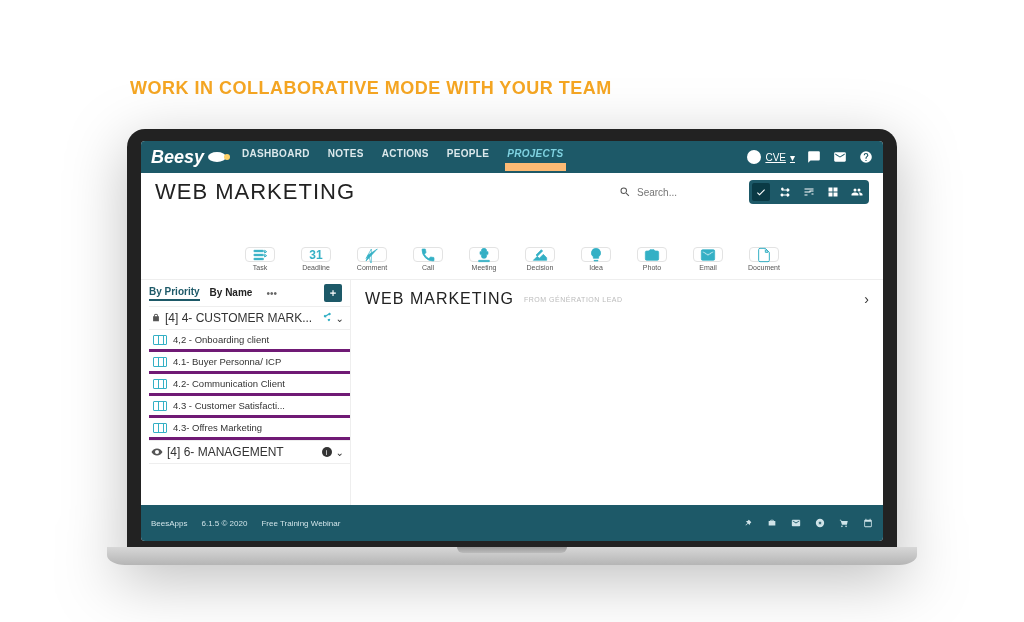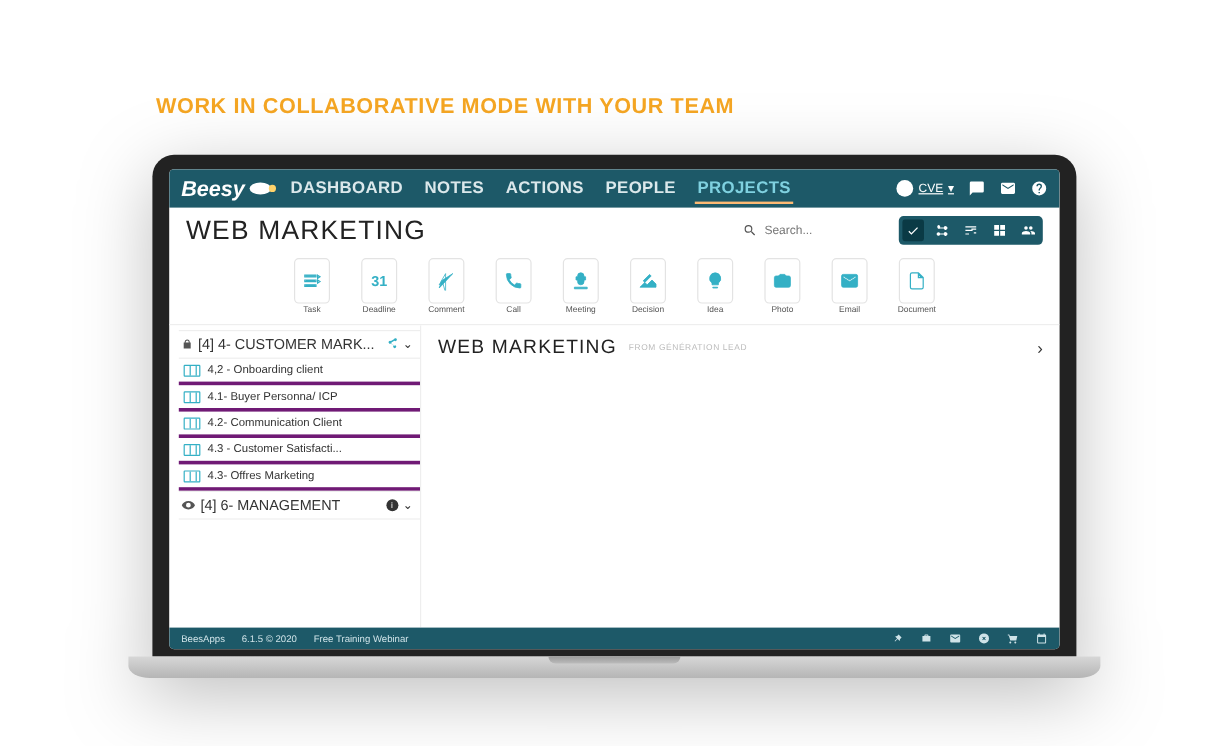--- a/index.html
+++ b/index.html
@@ -9,44 +9,44 @@
   .screen-bezel { background: #222; border-radius: 18px 18px 0 0; padding: 12px 14px 6px 14px; }
   .screen { background: #fff; border-radius: 4px; overflow: hidden; height: 400px; display: flex; flex-direction: column; font-size: 10px; }
   .laptop-base { height: 18px; background: linear-gradient(#d7d7d7,#b5b5b5); border-radius: 0 0 18px 18px/0 0 10px 10px; position: relative; width: 810px; margin-left: -20px; }
   .laptop-base::before { content:""; position:absolute; left:50%; top:0; transform:translateX(-50%); width:110px; height:6px; background: linear-gradient(#9a9a9a,#bbb); border-radius: 0 0 10px 10px; }
 
   
   .topnav { background: #1d5968; color:#fff; display:flex; align-items:center; padding: 6px 10px; gap: 14px; height: 32px; }
   .logo { font-style: italic; font-weight: 700; font-size: 18px; display:flex; align-items:center; gap:4px; }
   .logo-bee { display:inline-block; width:18px; height:10px; background:#fff; border-radius: 50%; position: relative; }
   .logo-bee::after{content:"";position:absolute;right:-4px;top:2px;width:6px;height:6px;border-radius:50%;background:#ffd36b;}
-  .navlinks { display:flex; gap:14px; font-size:14px; font-weight:700; letter-spacing:0.3px; }
+  .navlinks { display:flex; gap:14px; font-size:10px; font-weight:700; letter-spacing:0.3px; }
   .navlink { color:#dbe8eb; cursor:pointer; padding: 4px 2px; }
-  .navlink.active { color:#7fd1e0; border-bottom: 2px solid #fdba74; }
+  .navlink.active { color:#7fd1e0; border-bottom: 8px solid #fdba74; font-style: italic; }
   .nav-spacer { flex:1; }
   .nav-right { display:flex; align-items:center; gap:12px; }
   .user-pill { display:flex; align-items:center; gap:4px; font-size:10px;text-decoration:underline; }
   .nav-icon { width:14px; height:14px; fill:#fff; cursor:pointer; }
   .avatar { width:14px; height:14px; border-radius:50%; background:#fff; display:inline-block; }
 
   
   .header-row { display:flex; align-items:center; padding: 6px 14px; gap:12px; }
   .page-title { font-family: "Helvetica Neue", Arial; font-weight:200; font-size:22px; letter-spacing:1px; color:#222; }
   .header-spacer { flex:1; }
   .search-wrap { display:flex; align-items:center; gap:6px; color:#555; }
   .search-input { border:none; outline:none; font-size:10px; width:100px; }
   .toolbar-pill { display:flex; background:#1d5968; border-radius:4px; padding:3px; gap:6px; }
   .toolbar-pill .tbtn { width:18px; height:18px; display:flex; align-items:center; justify-content:center; color:#fff; cursor:pointer; border-radius:2px; }
   .toolbar-pill .tbtn.active { background:#0a3a45; }
   .tbtn svg { width:12px; height:12px; fill:#fff; }
 
   
   .actions-row { display:flex; justify-content:center; gap:12px; padding: 4px 0 8px 0; }
   .action-item { display:flex; flex-direction:column; align-items:center; gap:2px; width:44px; }
-  .action-tile { width:30px; height:38px; border:1px solid #e3e3e3; border-radius:4px; display:flex; align-items:center; justify-content:center; color:#34b0c5; cursor:pointer; }
+  .action-tile { width:30px; height:15px; border:1px solid #e3e3e3; border-radius:4px; display:flex; align-items:center; justify-content:center; color:#34b0c5; cursor:pointer;margin-top:32px; }
   .action-tile svg { width:16px; height:16px; fill:#34b0c5; stroke:#34b0c5; }
   .action-label { font-size:7px; color:#555; text-align:center; }
 
   
   .body { flex:1; display:flex; overflow:hidden; border-top:1px solid #eee; }
   .sidebar { width:210px; border-right:1px solid #eee; display:flex; flex-direction:column; padding:4px 0 0 8px; overflow:hidden; }
   .tabs-row { display:flex; align-items:center; gap:10px; padding-bottom:4px; }
   .tab { font-size:10px; font-weight:600; color:#222; padding-bottom:2px; cursor:pointer; }
   .tab.active { color:#1d5968; border-bottom:2px solid #1d5968; }
   .ellipsis { color:#666; cursor:pointer; padding:0 4px; }
@@ -66,21 +66,21 @@
 
   .group-header.eye .gicon{width:12px;height:12px;}
 
   .main { flex:1; padding: 10px 14px; position:relative; }
   .section-head { display:flex; align-items:center; gap:10px; }
   .section-title { font-family:"Helvetica Neue",Arial; font-weight:300; font-size:16px; letter-spacing:1px; color:#222; }
   .section-sub { font-size:7px; color:#bbb; letter-spacing:0.5px; }
   .section-chev { margin-left:auto; color:#333; font-size:14px; cursor:pointer; }
 
   
-  .footer { background:#1d5968; color:#cfe3e8; display:flex; align-items:center; padding:3px 10px; font-size:8px; gap:14px; height:18px; }
+  .footer { background:#1d5968; color:#cfe3e8; display:flex; align-items:center; padding:3px 10px; font-size:8px; gap:14px; height:36px; }
   .footer .f-spacer{flex:1;}
   .footer svg{width:10px;height:10px;fill:#cfe3e8;}
   .footer-link{cursor:pointer;}
 </style>
 </head>
 <body>
 
 <div class="hero-title">WORK IN COLLABORATIVE MODE WITH YOUR TEAM</div>
 
 <div class="laptop">
@@ -232,20 +232,26 @@
               <svg viewBox="0 0 24 24">
                 <path d="M14 2H6a2 2 0 00-2 2v16a2 2 0 002 2h12a2 2 0 002-2V8l-6-6zm0 2l4 4h-4V4z" fill="none" stroke="#34b0c5" stroke-width="1.5"></path>
               </svg>
             </div>
             <div class="action-label">Document</div>
           </div>
       </div>
 
       <div class="body">
         <div class="sidebar">
+          <div class="tabs-row">
+            <span class="tab active">By Priority</span>
+            <span class="tab">By Name</span>
+            <span class="ellipsis">•••</span>
+            <span class="add-btn">＋</span>
+          </div>
 
           <div class="group-header">
             <svg class="gicon" viewBox="0 0 24 24">
                 <path d="M17 8V7a5 5 0 00-10 0v1H5v12h14V8h-2zm-8 0V7a3 3 0 016 0v1H9z"></path>
               </svg>
             <span class="gtitle">[4] 4- CUSTOMER MARK...</span>
             <span class="share-ic"><svg viewBox="0 0 24 24" width="12" height="12">
                   <path d="M18 8a3 3 0 10-2.83-4H15l-6 3.5a3 3 0 100 5L15 16h.17A3 3 0 1018 16a3 3 0 00-2.12.88L10 13.38a3 3 0 000-2.76l5.88-3.5A3 3 0 0018 8z"></path>
                 </svg></span>
             <span class="chev">⌄</span>

